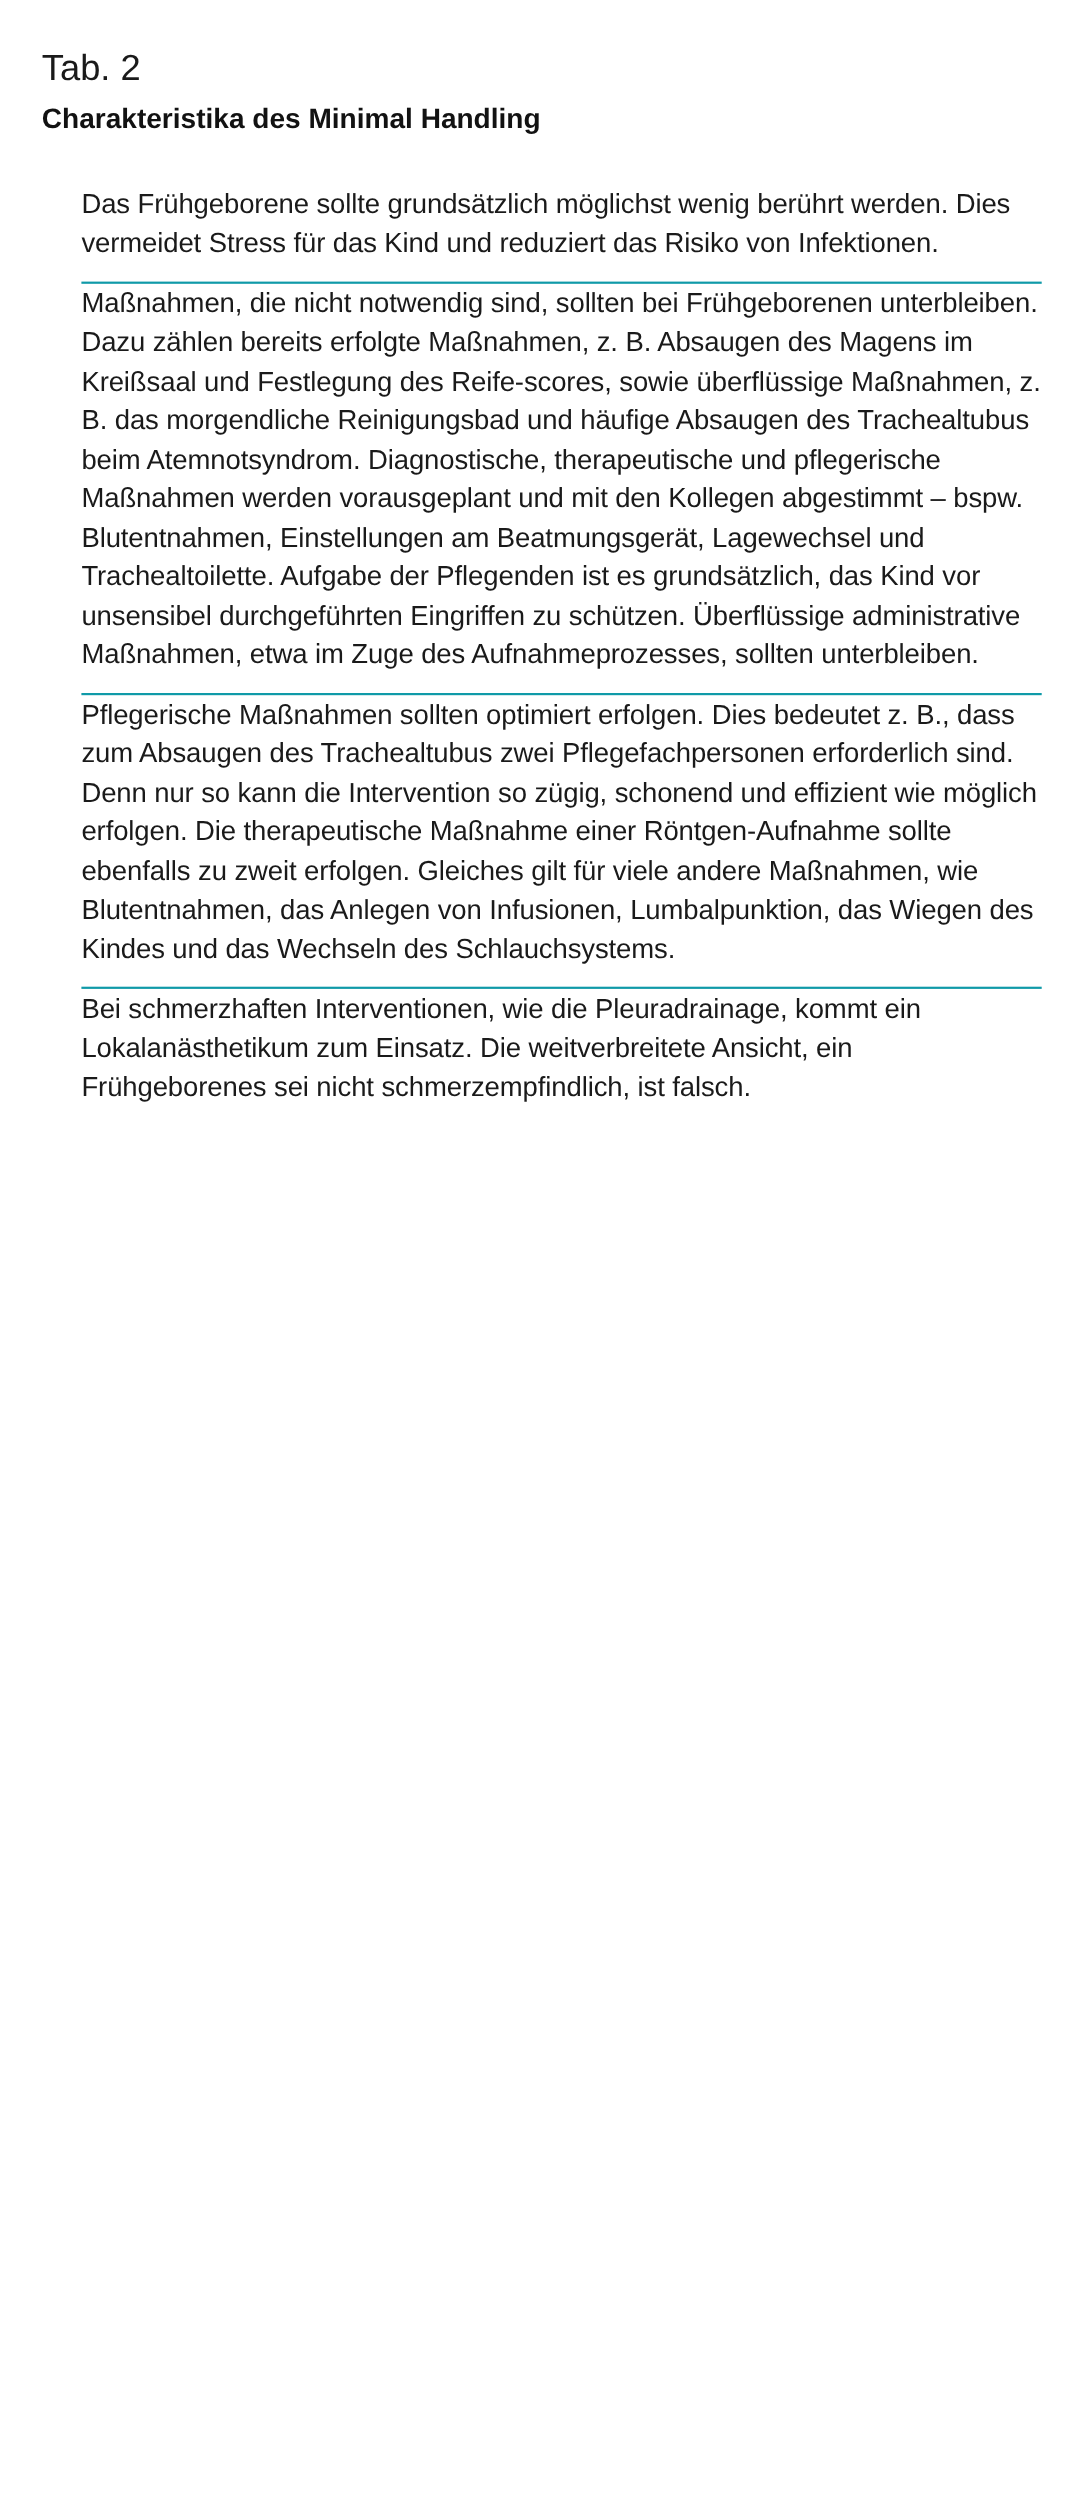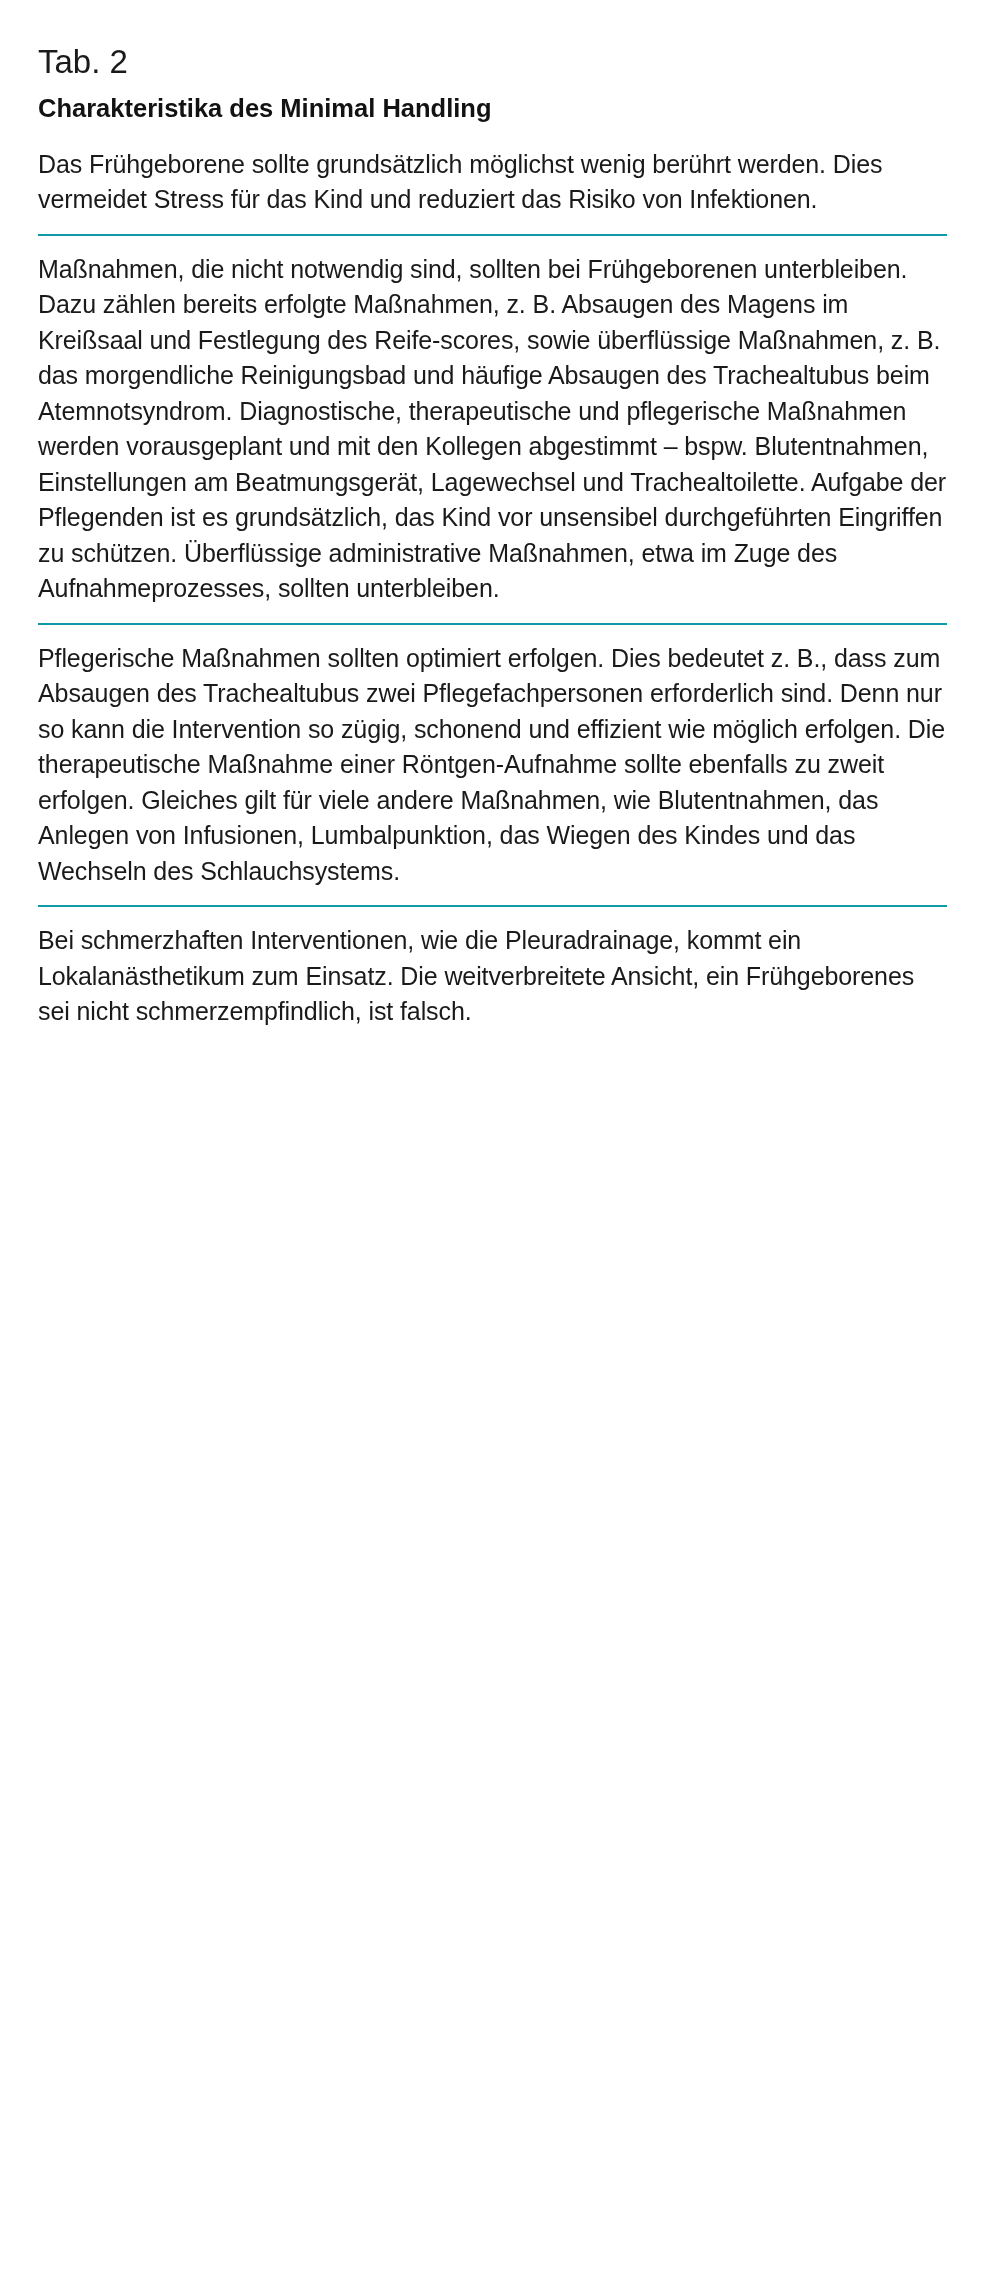--- a/index.html
+++ b/index.html
@@ -22,32 +22,33 @@
     font-size: 33px;
     line-height: 1.35;
     color: #1a1a1a;
     margin-bottom: 6px;
   }
   .tab-title {
     font-size: 25.5px;
     font-weight: bold;
     line-height: 1.35;
     color: #121212;
-    margin-bottom: 22px;
+    margin-bottom: 44px;
   }
   .rows {
     display: block;
+    margin-left: 36px;
   }
   .row {
     padding: 0 0 16px 0;
     margin-bottom: 0;
   }
   .row + .row {
     border-top: 2.5px solid #0f9aa8;
-    padding-top: 16px;
+    padding-top: 1px;
   }
   .row p {
     margin: 0;
     font-size: 25px;
     line-height: 1.42;
     color: #1a1a1a;
     letter-spacing: -0.1px;
   }
 </style>
 </head>

